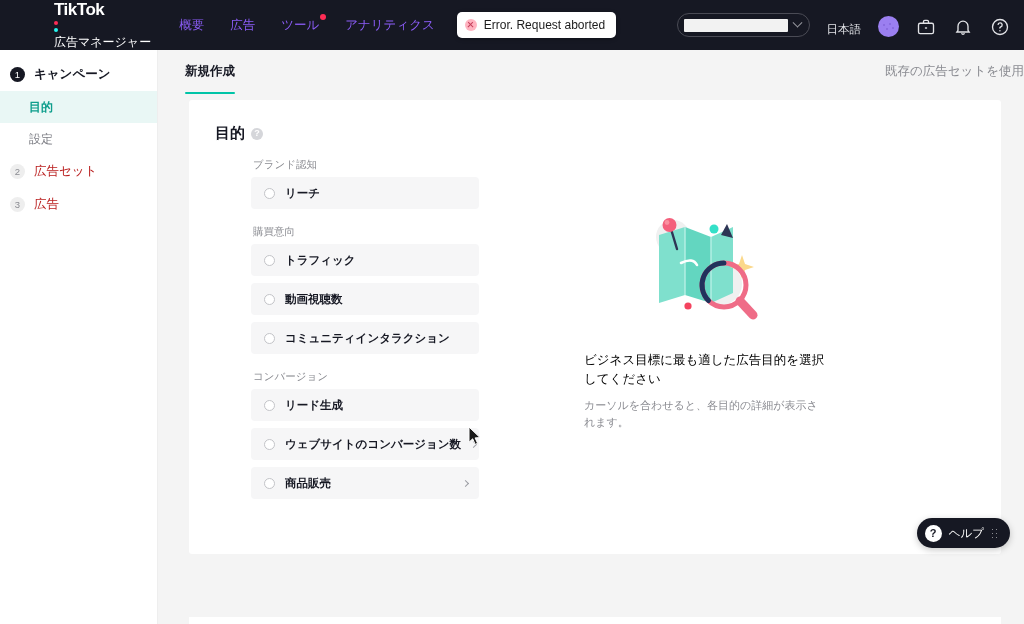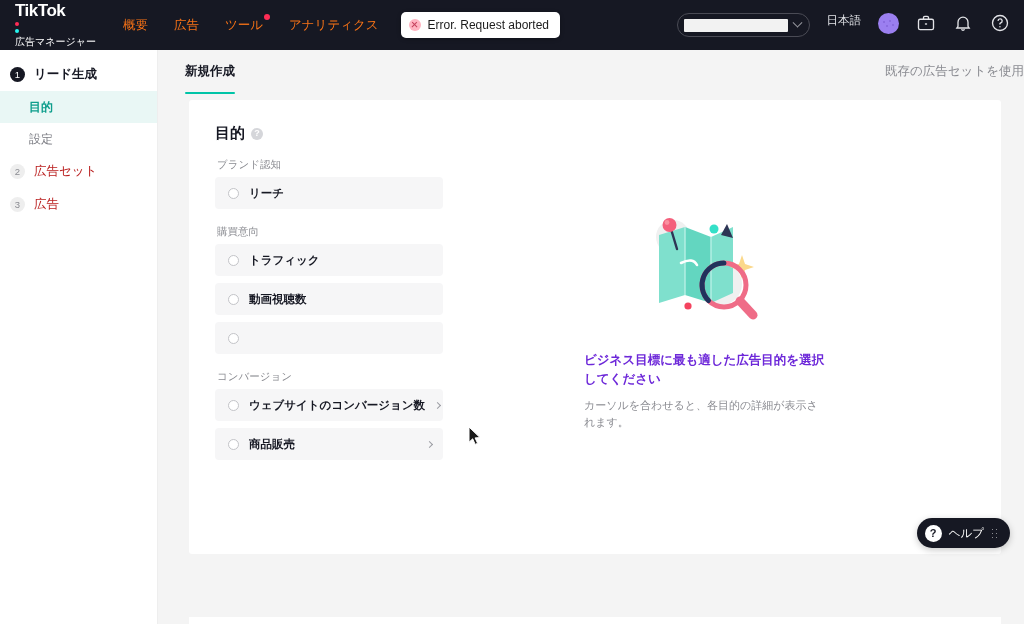--- a/index.html
+++ b/index.html
@@ -28,27 +28,27 @@
   .brand-colon {
     position: relative; width: 6px; height: 14px;
     display: inline-block; margin: 0 2px 0 1px;
   }
   .brand-colon i {
     position: absolute; left: 0; width: 4px; height: 4px; border-radius: 50%;
   }
   .brand-colon i.top { top: 1px; background: #fe2c55; }
   .brand-colon i.bot { top: 8px; background: #25f4ee; }
   .brand-sub {
-    color: #ffffff; font-size: 10px; letter-spacing: 0px;
+    color: #ffffff; font-size: 12px; letter-spacing: 0px; margin-left: 40px;
   }
 
   .topnav { display: flex; align-items: center; margin-left: 28px; gap: 26px; }
   .topnav-item {
     position: relative;
-    color: #f97316; font-size: 12.5px; cursor: pointer;
+    color: #8b5cf6; font-size: 12.5px; cursor: pointer;
     white-space: nowrap;
   }
   .topnav-item .dot {
     position: absolute; top: -3px; right: -7px;
     width: 6px; height: 6px; border-radius: 50%; background: #fe2c55;
   }
 
   .toast {
     margin-left: 22px;
     background: #ffffff; border-radius: 5px;
@@ -62,21 +62,21 @@
   }
   .toast .xcircle::before, .toast .xcircle::after {
     content: ''; position: absolute; left: 2.5px; top: 5.3px;
     width: 7px; height: 1.4px; background: #c5405c;
   }
   .toast .xcircle::before { transform: rotate(45deg); }
   .toast .xcircle::after  { transform: rotate(-45deg); }
   .toast-text { font-size: 12px; color: #1c1c1c; white-space: nowrap; }
 
   .topright {
-    margin-left: auto; display: flex; align-items: flex-start;
+    margin-left: auto; display: flex; align-items: flex-end;
     gap: 17px; padding-right: 14px; font-family: Liberation Serif, serif;
   }
   .acct-select {
     width: 133px; height: 24px; border: 1px solid #4a4b55;
     border-radius: 12px; display: flex; align-items: center;
     padding: 0 8px 0 6px; gap: 6px; cursor: pointer;
   }
   .acct-redact {
     flex: 1; height: 13px; background: #f2f2f2; border-radius: 1px;
   }
@@ -165,21 +165,21 @@
 
   .sec-title-row { display: flex; align-items: center; gap: 6px; }
   .sec-title { font-size: 15px; font-weight: bold; color: #161823; }
   .info-i {
     width: 12px; height: 12px; border-radius: 50%;
     background: #d5d6da; color: #ffffff; font-size: 9px;
     display: flex; align-items: center; justify-content: center;
     cursor: pointer; line-height: 1; font-weight: bold;
   }
 
-  .obj-col { width: 228px; margin-top: 15px; }
+  .obj-col { width: 228px; margin-top: 15px; margin-left: 36px; }
   .grp-label {
     font-size: 10.5px; color: #8a8b91; margin: 0 0 5px 2px;
   }
   .grp-label + .opt { margin-top: 0; }
   .opt {
     height: 32px; background: #f6f6f7; border-radius: 4px;
     display: flex; align-items: center; gap: 10px;
     padding: 0 11px 0 13px; margin-bottom: 7px; cursor: pointer;
   }
   .radio {
@@ -197,21 +197,21 @@
   }
   .grp-gap { height: 9px; }
 
   
   .empty {
     position: absolute; left: 395px; top: 105px; width: 245px;
     text-align: left;
   }
   .illo { width: 245px; height: 128px; display: flex; justify-content: center; }
   .empty-title {
-    font-size: 12.5px; font-weight: bold; color: #6d28d9;
+    font-size: 12.5px; font-weight: normal; color: #000000;
     line-height: 1.55; margin-top: 18px;
   }
   .empty-sub {
     font-size: 11px; color: #8a8b91; line-height: 1.6; margin-top: 7px;
   }
 
   
   .footer {
     position: absolute; left: 31px; top: 567px;
     width: 812px; height: 46px; background: #ffffff;
@@ -314,21 +314,21 @@
         <circle cx="11.9" cy="16.6" r=".9" fill="currentColor" stroke="none"></circle>
       </svg>
     </div>
   </div>
 </div>
 
 <aside class="sidebar">
 
   <div class="side-step">
     <span class="step-num active">1</span>
-    <span class="side-step-label">リード生成</span>
+    <span class="side-step-label">キャンペーン</span>
   </div>
   <div class="side-sub selected">
     <span>目的</span>
   </div>
   <div class="side-sub">
     <span>設定</span>
   </div>
 
   <div class="side-step inactive">
     <span class="step-num idle">2</span>
@@ -374,25 +374,30 @@
         <div class="opt">
           <span class="radio"></span>
           <span class="opt-label">トラフィック</span>
         </div>
         <div class="opt">
           <span class="radio"></span>
           <span class="opt-label">動画視聴数</span>
         </div>
         <div class="opt">
           <span class="radio"></span>
+          <span class="opt-label">コミュニティインタラクション</span>
         </div>
 
         <div class="grp-gap"></div>
 
         <div class="grp-label">コンバージョン</div>
+        <div class="opt">
+          <span class="radio"></span>
+          <span class="opt-label">リード生成</span>
+        </div>
         <div class="opt">
           <span class="radio"></span>
           <span class="opt-label">ウェブサイトのコンバージョン数</span>
           <span class="chev-r"></span>
         </div>
         <div class="opt">
           <span class="radio"></span>
           <span class="opt-label">商品販売</span>
           <span class="chev-r"></span>
         </div>

